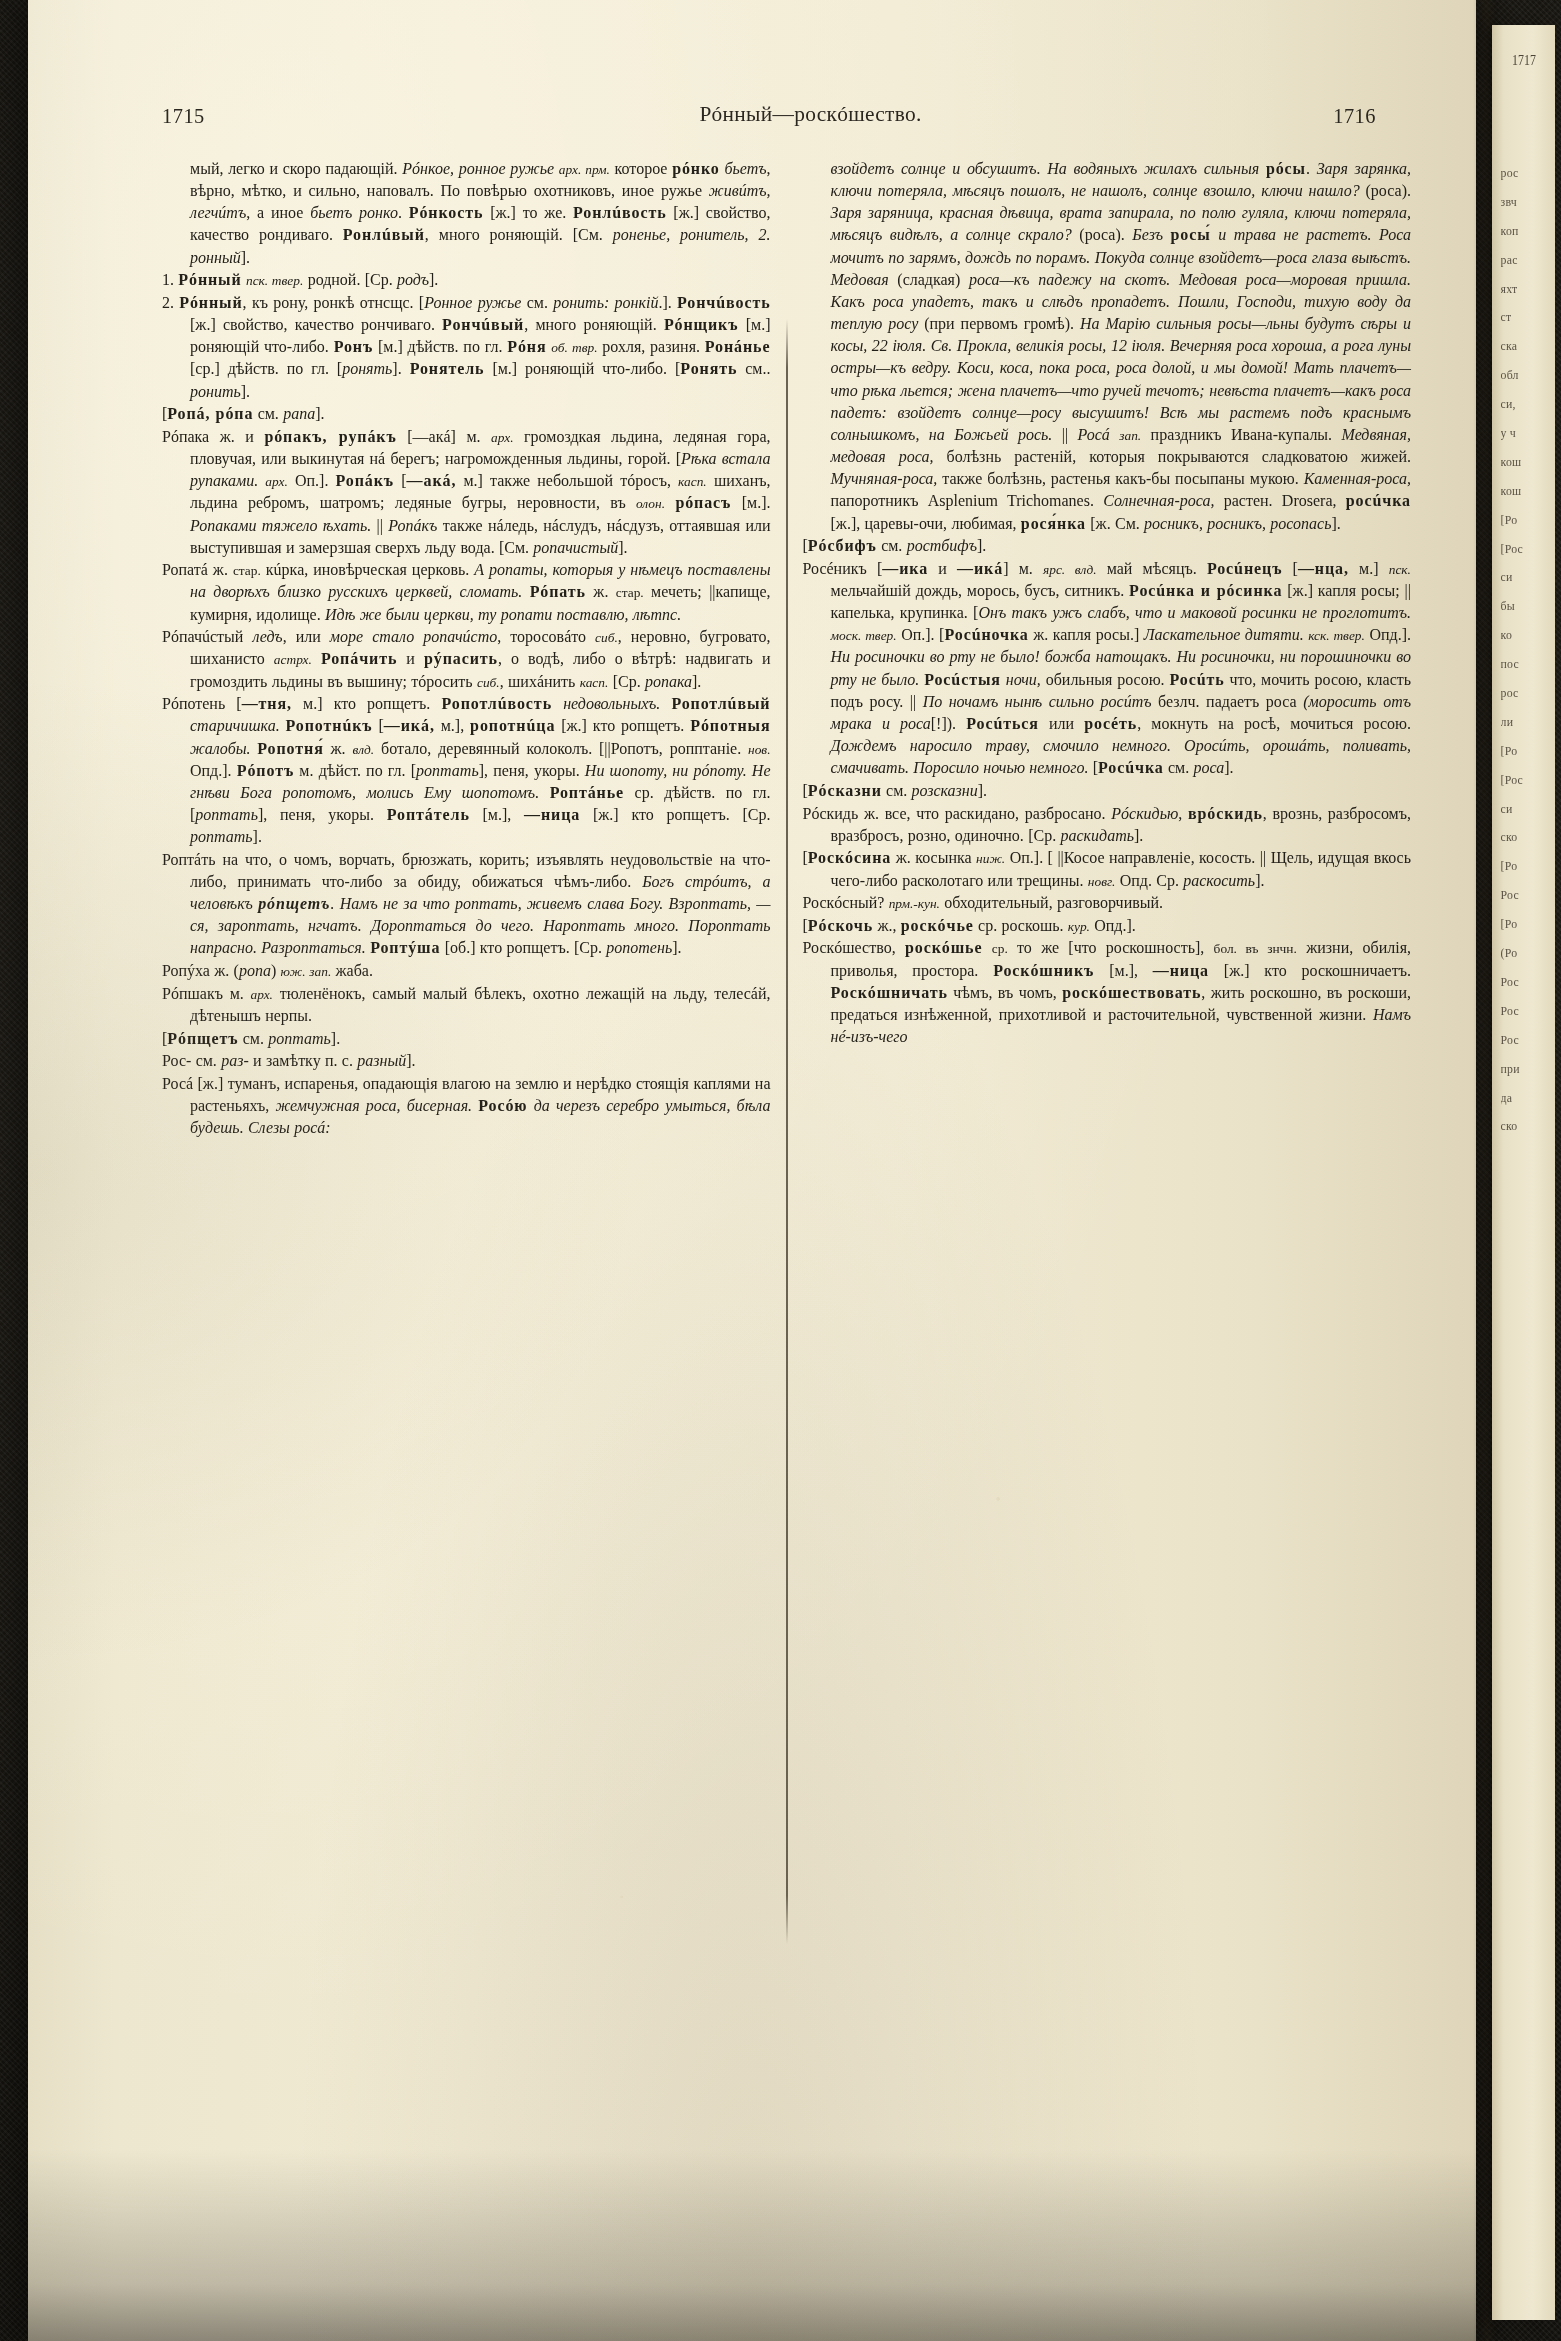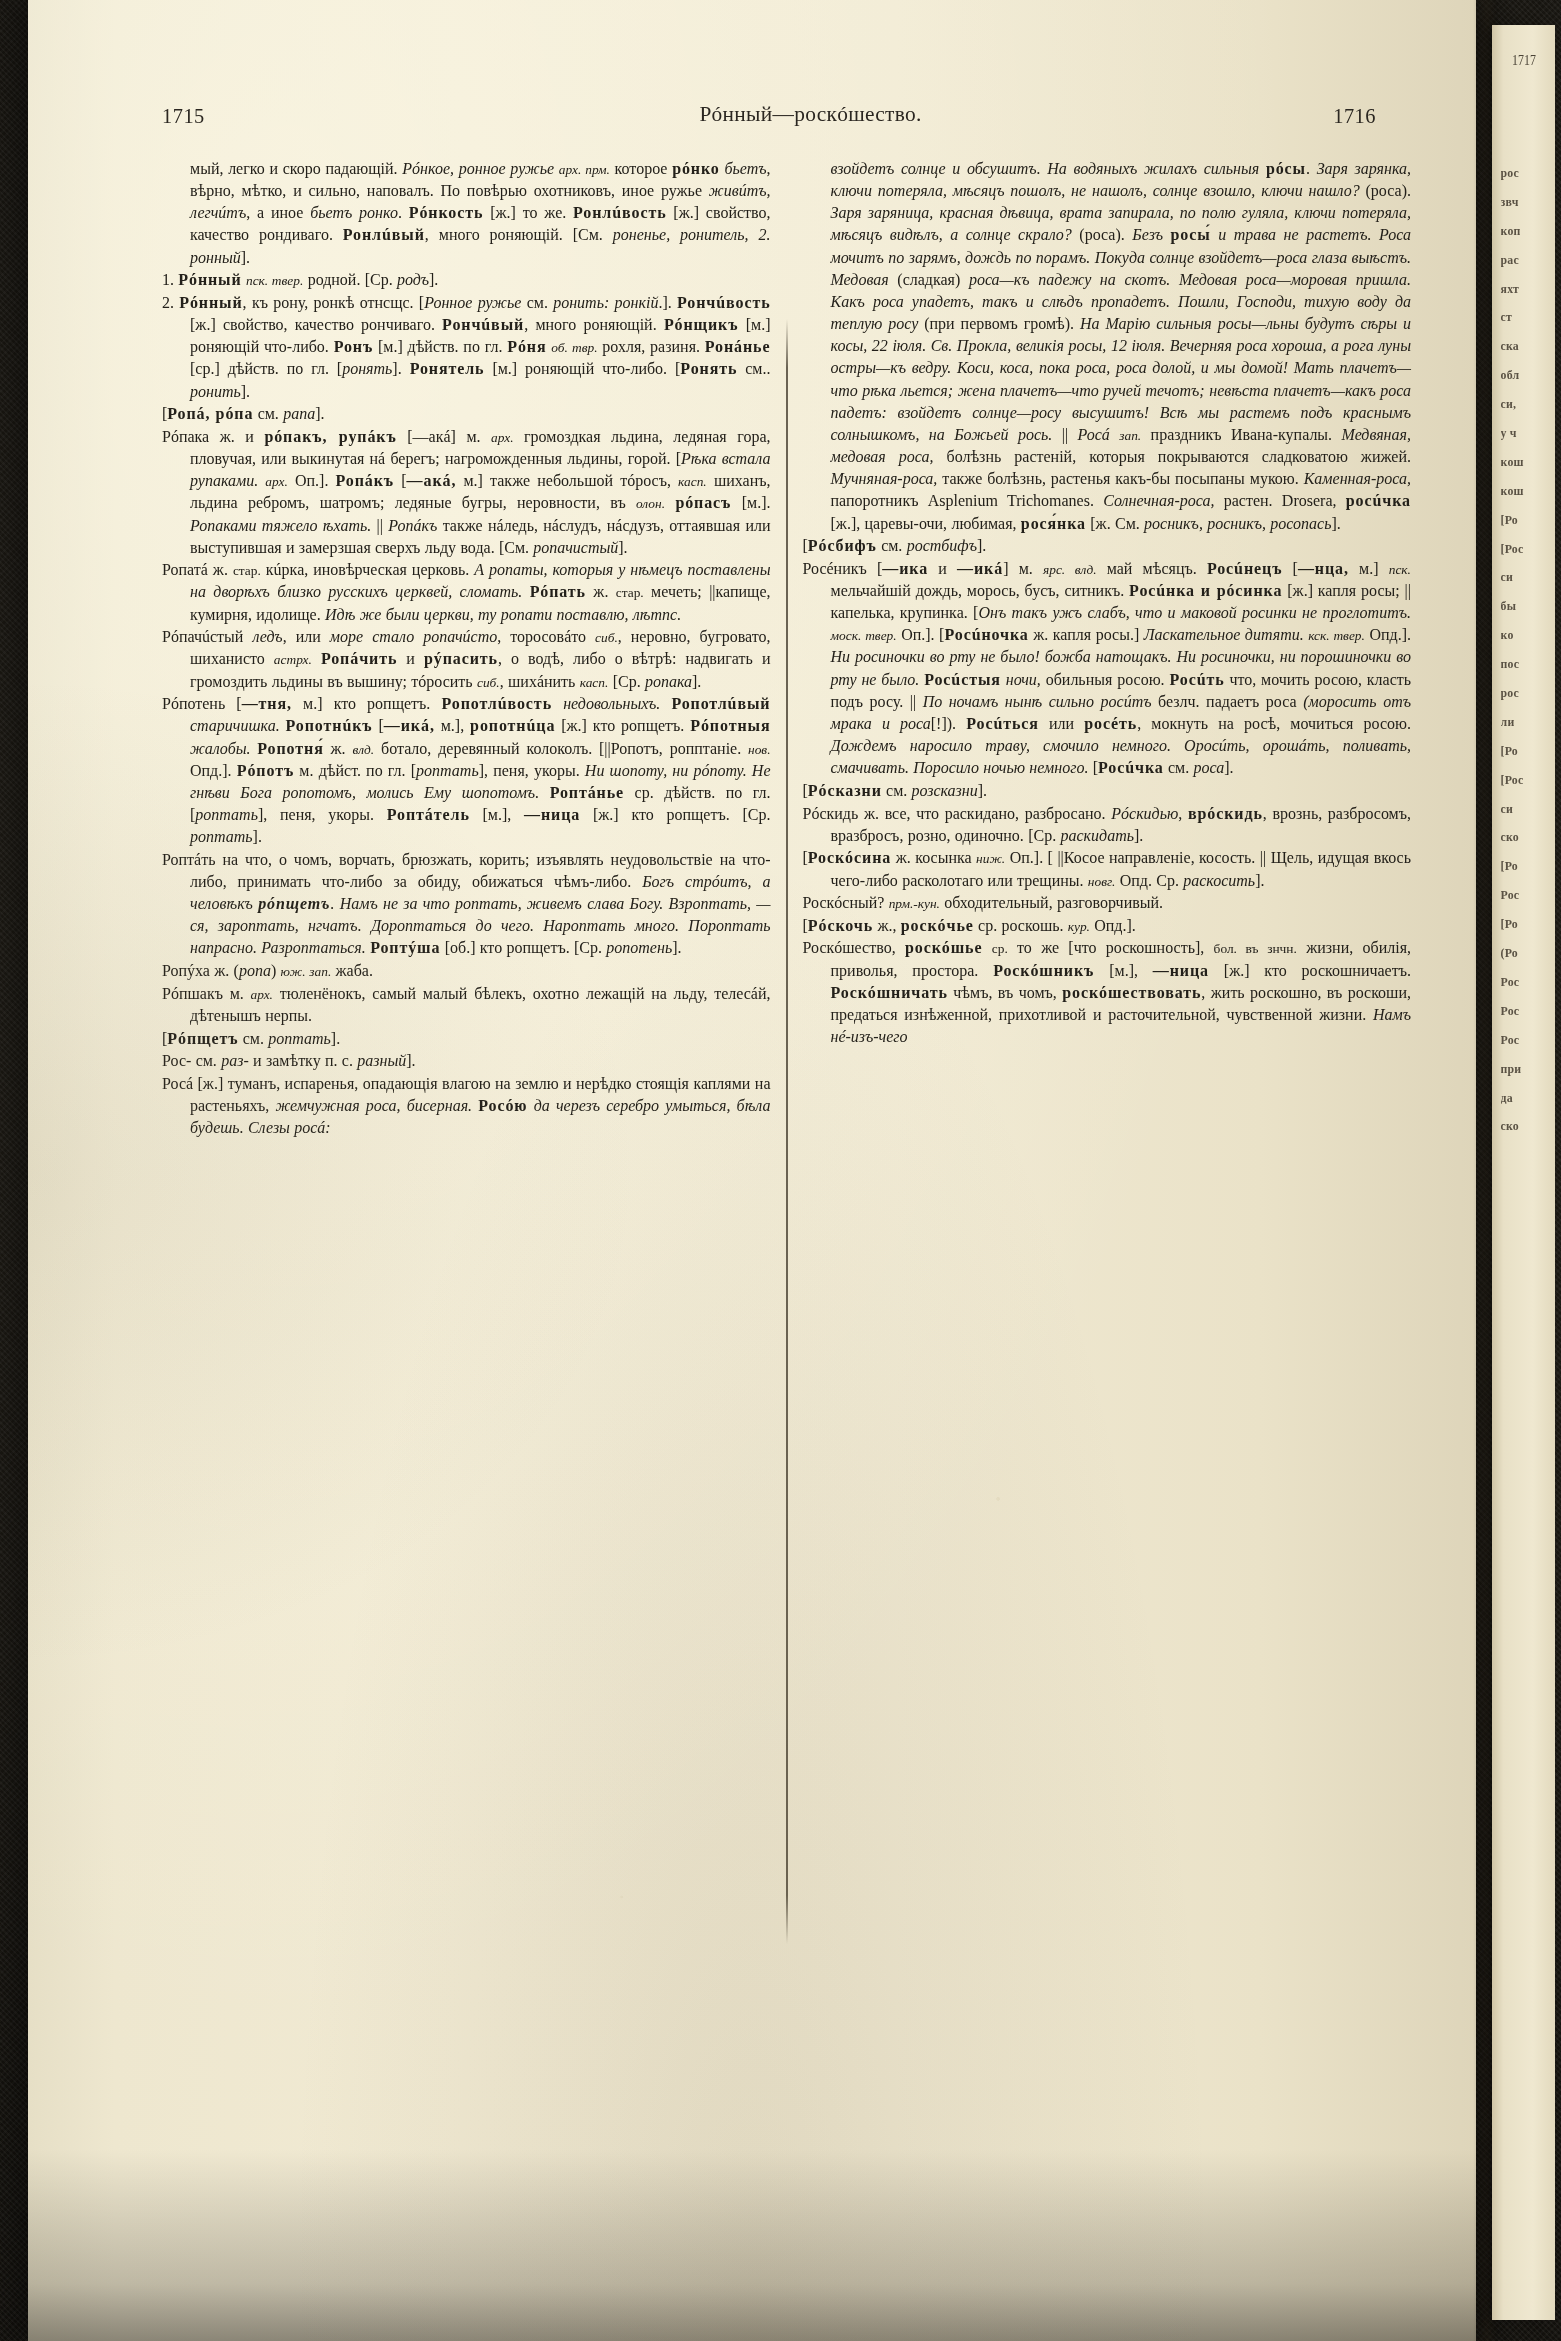--- a/index.html
+++ b/index.html
@@ -175,21 +175,21 @@
     left: 8.6px;
     top: 134px;
     width: 54px;
     font-size: 11.8px;
     line-height: 2.45;
     color: #5a5244;
     overflow: hidden;
     height: 2091px;
     letter-spacing: 0.2px;
   }
-  .np-lines div { white-space: nowrap; font-weight: bold; }
+  .np-lines div { white-space: nowrap; }
 
   
   .bottom-shade {
     position: absolute;
     left: 0; right: 0; bottom: 0;
     height: 193px;
     background: linear-gradient(180deg, rgba(20,16,10,0) 0%, rgba(20,16,10,0.22) 70%, rgba(15,12,8,0.45) 100%);
     pointer-events: none;
   }
 </style>

